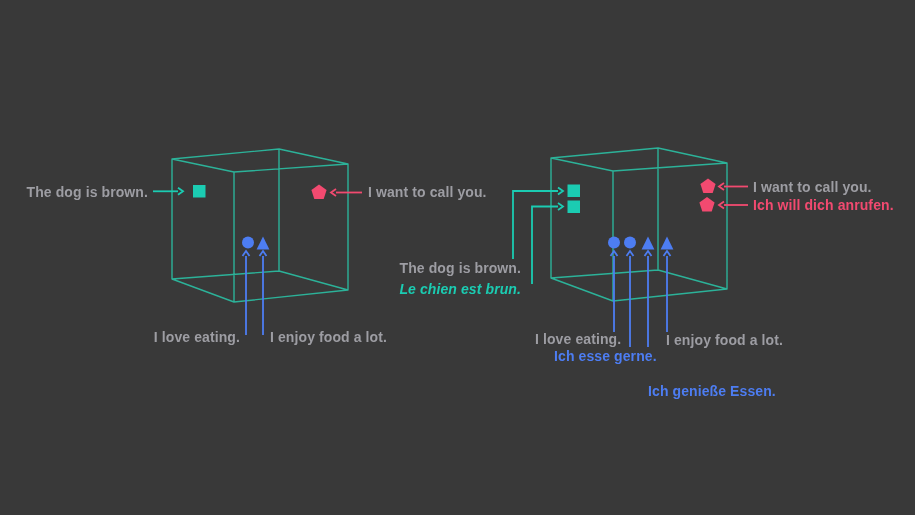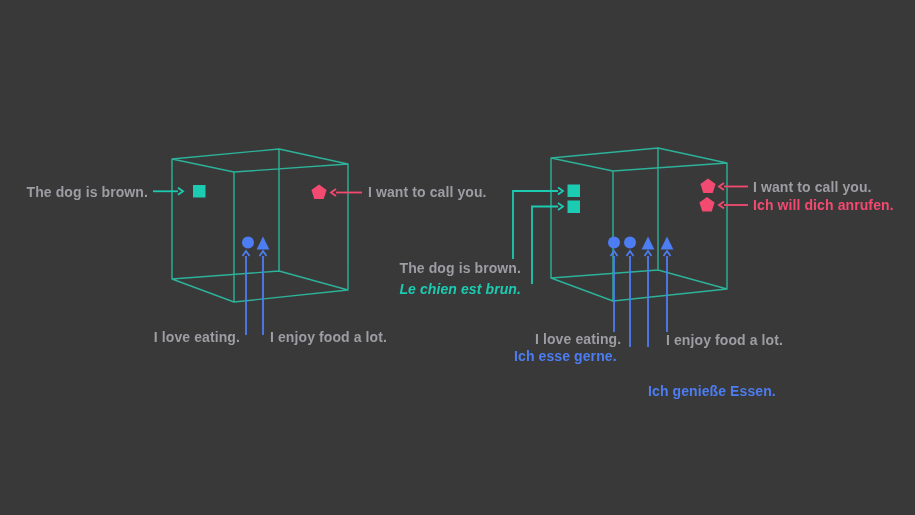--- a/index.html
+++ b/index.html
@@ -106,17 +106,17 @@
   <div class="label c-gray" style="right:767px;top:185px;">The dog is brown.</div>
   <div class="label c-gray" style="left:368px;top:185px;">I want to call you.</div>
   <div class="label c-gray" style="right:675px;top:330px;">I love eating.</div>
   <div class="label c-gray" style="left:270px;top:330px;">I enjoy food a lot.</div>
 
   <div class="label c-gray" style="left:753px;top:180px;">I want to call you.</div>
   <div class="label c-pink" style="left:753px;top:198px;">Ich will dich anrufen.</div>
   <div class="label c-gray" style="right:394px;top:261px;">The dog is brown.</div>
   <div class="label c-teal" style="right:394px;top:282px;">Le chien est brun.</div>
   <div class="label c-gray" style="left:535px;top:332px;">I love eating.</div>
-  <div class="label c-blue" style="left:514px;top:349px;">Ich esse gerne.</div>
+  <div class="label c-blue" style="left:554px;top:349px;">Ich esse gerne.</div>
   <div class="label c-gray" style="left:666px;top:333px;">I enjoy food a lot.</div>
   <div class="label c-blue" style="left:648px;top:368px;margin-top:16px;">Ich genieße Essen.</div>
 
 </div>
 
 </body></html>

